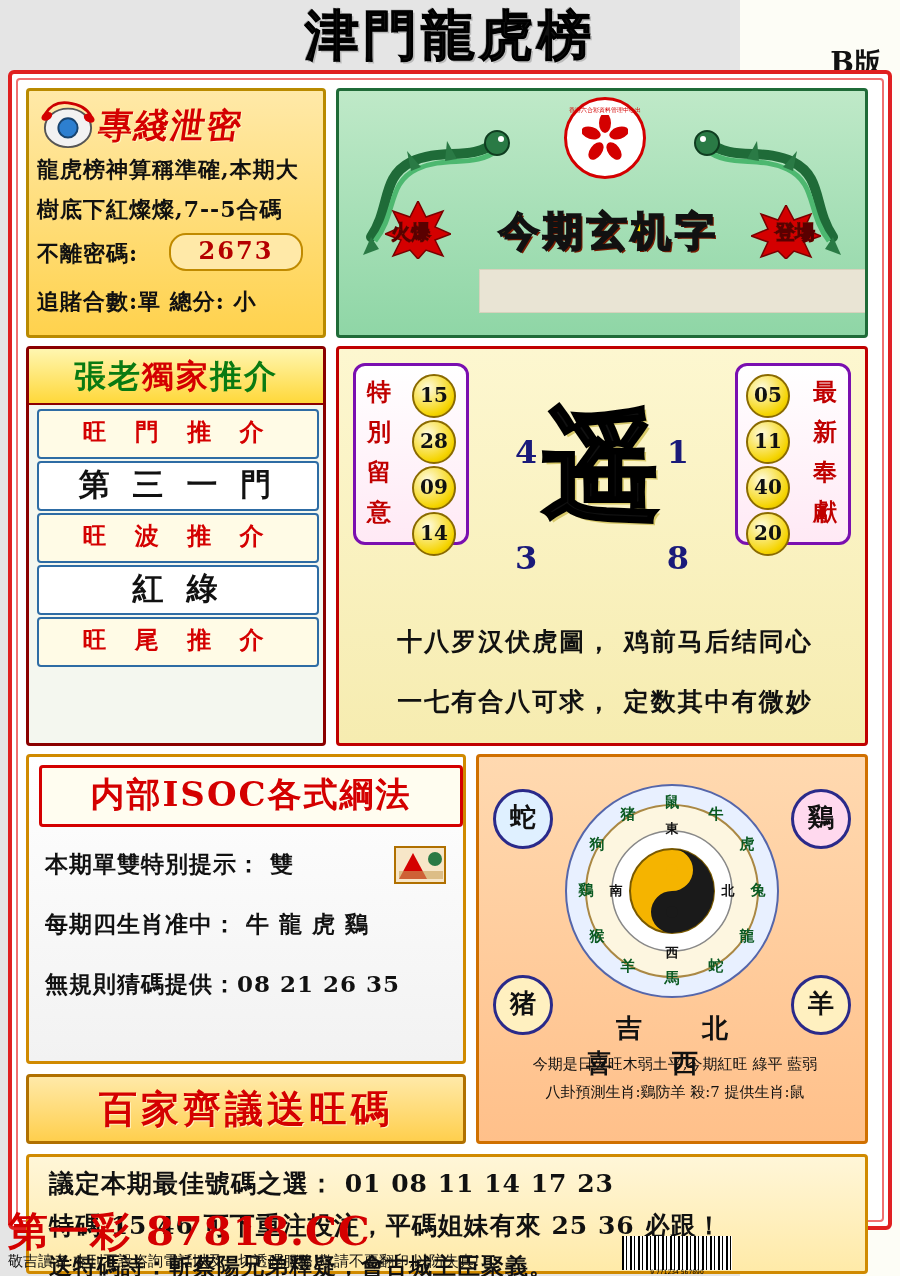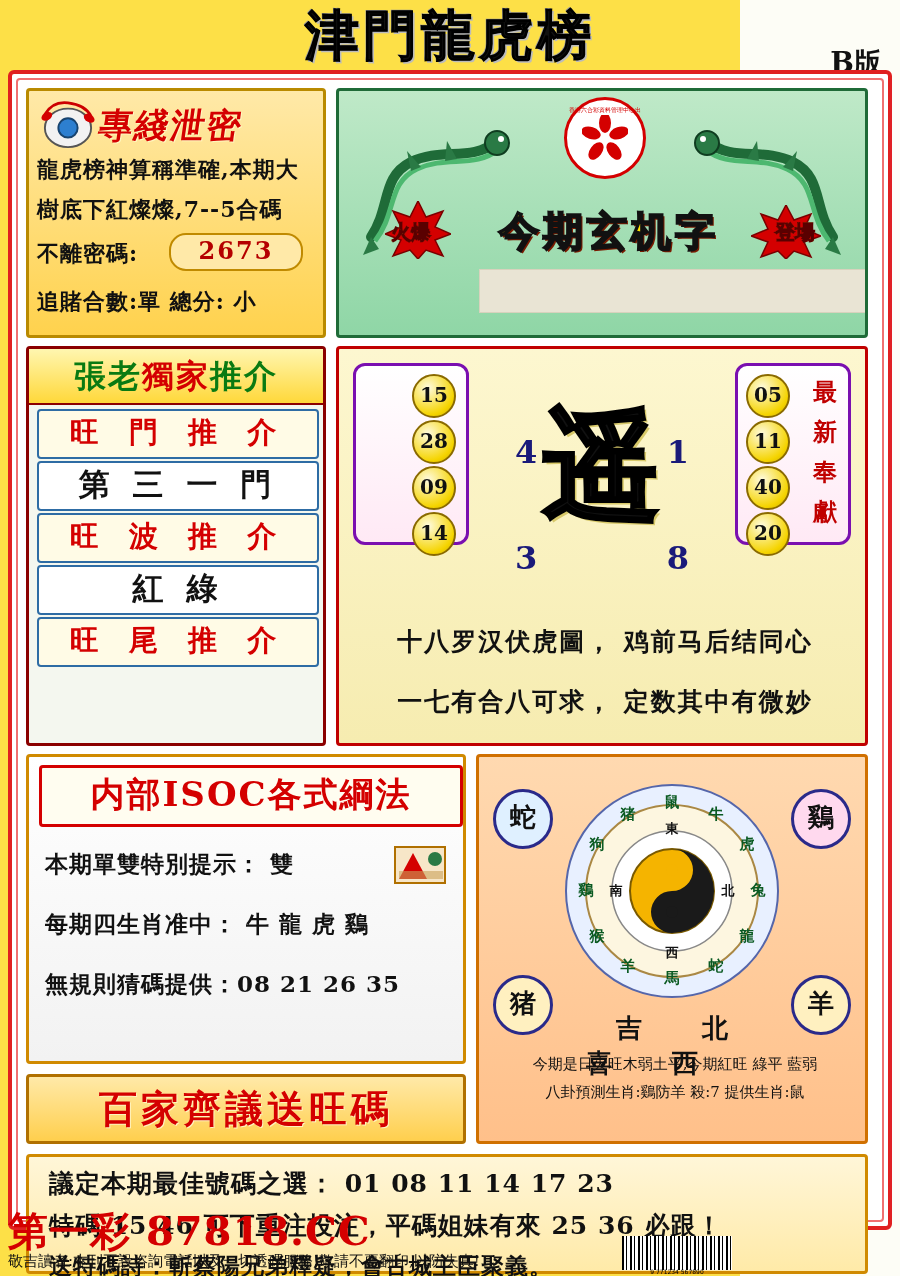--- a/index.html
+++ b/index.html
@@ -3,21 +3,21 @@
 <meta charset="utf-8">
 <style>
   html,body{margin:0;padding:0;}
   body{
     width:900px;height:1276px;
     background:#fdfdf6;
     font-family:"DejaVu Sans","Liberation Sans",sans-serif;
     overflow:hidden;
     position:relative;
   }
-  .page{position:absolute;left:0;top:0;width:740px;height:1276px;background:#fde047;}
+  .page{position:absolute;left:0;top:0;width:740px;height:1276px;background:#e5e5e5;}
 
   
   .masthead{position:absolute;left:0;top:0;width:900px;height:70px;}
   .title-main{
     position:absolute;left:240px;top:4px;width:420px;height:62px;
     font-family:"DejaVu Serif","Liberation Serif",serif;
     font-weight:bold;font-size:54px;letter-spacing:4px;
     color:#111;text-align:center;line-height:62px;
     text-shadow:2px 2px 0 #bbb, -1px -1px 0 #999;
     -webkit-text-stroke:1px #000;
@@ -89,21 +89,21 @@
   }
   .zl-header .g{color:#0a7a12;}
   .zl-header .r{color:#d40000;}
   .zl-row{
     position:absolute;left:8px;width:278px;height:46px;
     border:2px solid #2e6ca4;border-radius:4px;
     text-align:center;line-height:42px;
     font-family:"DejaVu Serif","Liberation Serif",serif;
     font-weight:bold;
   }
-  .zl-row.head{background:#fffbe6;font-size:29px;color:#d40000;letter-spacing:10px;}
+  .zl-row.head{background:#fffbe6;font-size:24px;color:#d40000;letter-spacing:10px;}
   .zl-row.val{background:#ffffff;font-size:31px;color:#111;letter-spacing:6px;}
   .zl-r1{top:60px;} .zl-r2{top:112px;} .zl-r3{top:164px;}
   .zl-r4{top:216px;} .zl-r5{top:268px;} .zl-r6{top:320px;}
   .zl-r6{font-size:26px;letter-spacing:2px;}
 
   
   .mystery{
     left:324px;top:14px;width:532px;height:250px;
     background:linear-gradient(#bfe9c8,#8fd6a6);
     border:3px solid #1f6b38;border-radius:4px;overflow:hidden;
@@ -377,20 +377,21 @@
         <polygon points="35,0 43,15 60,9 53,24 70,31 53,37 60,52 43,46 35,54 27,46 10,52 17,37 0,31 17,24 10,9 27,15" fill="#d40000" stroke="#7a0000" stroke-width="1.5"></polygon>
       </svg>
       <div class="burst-label" style="right:50px;top:128px;">登場</div>
 
       <div class="mystery-title">今期玄机字</div>
       <div class="mystery-blank"></div>
     </div>
 
     <div class="box bigchar">
       <div class="left-pill">
+        <div class="pill-label">特別留意</div>
         <div class="ball-col">
           <div class="ball">15</div>
           <div class="ball">28</div>
           <div class="ball">09</div>
           <div class="ball">14</div>
         </div>
       </div>
 
       <div class="right-pill">
         <div class="pill-label">最新奉獻</div>

